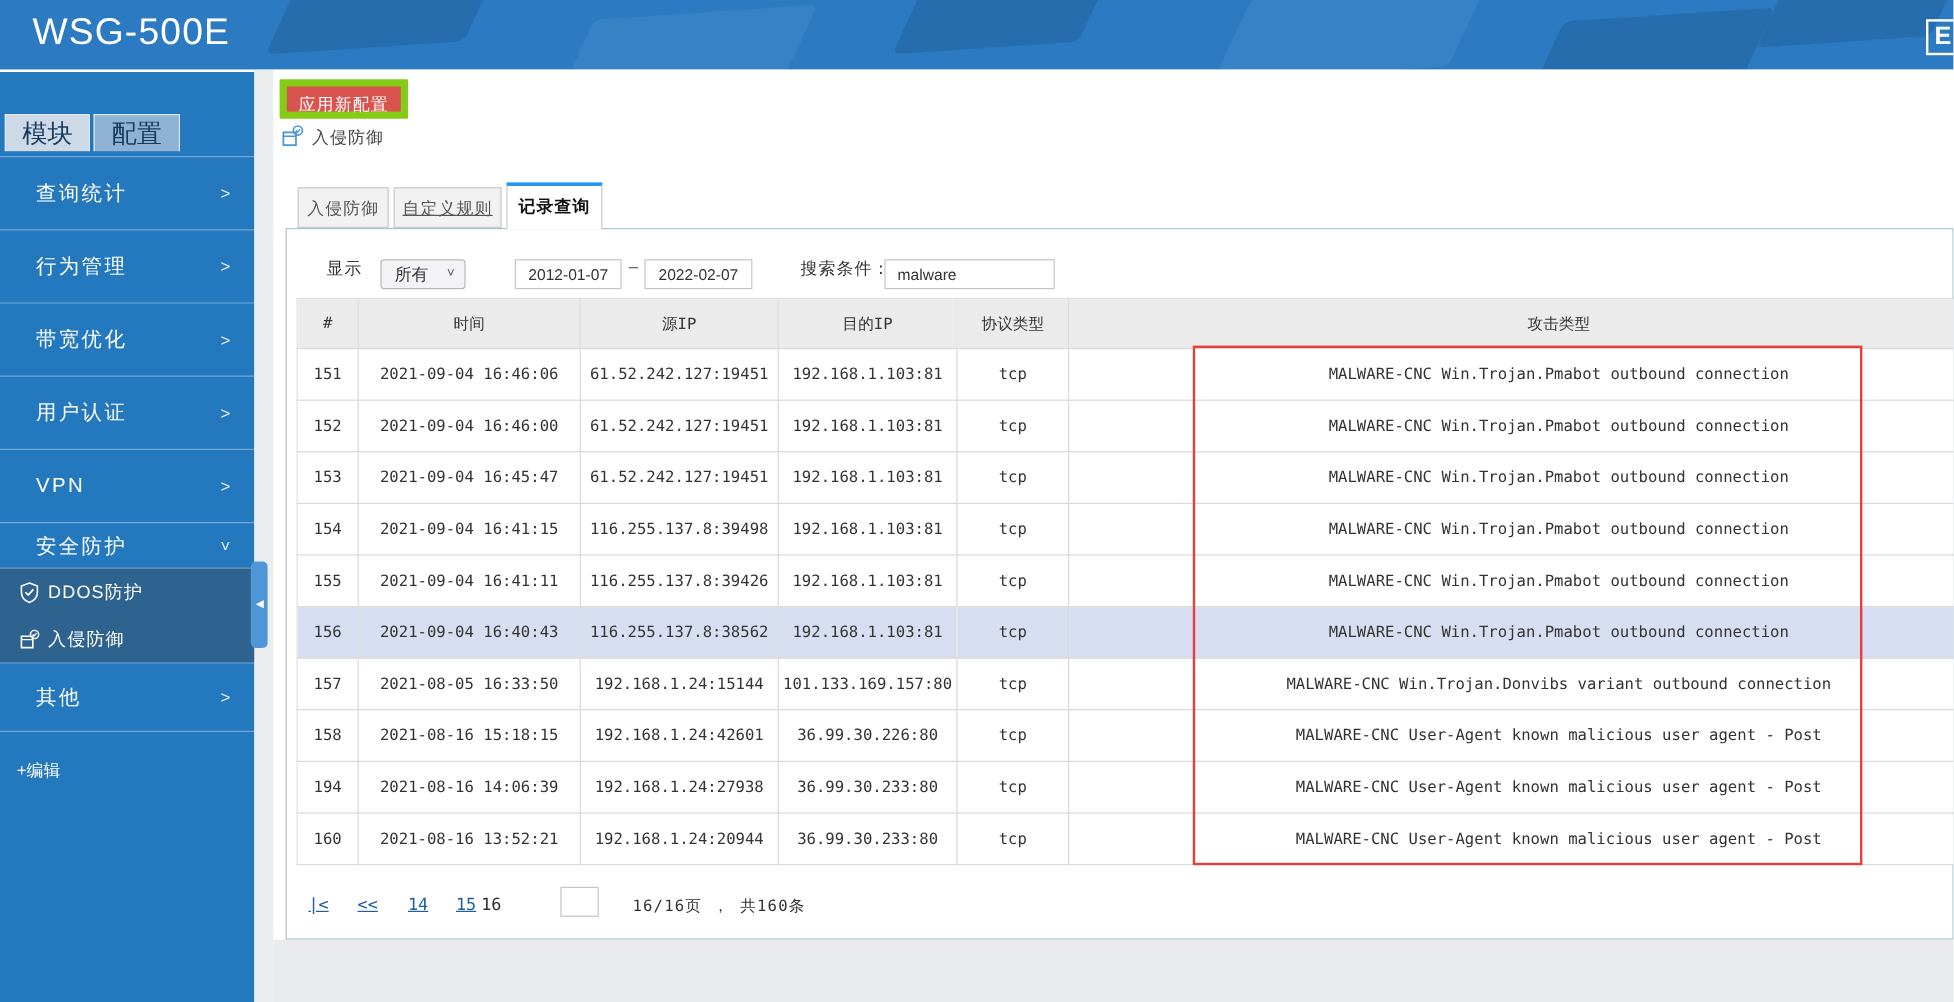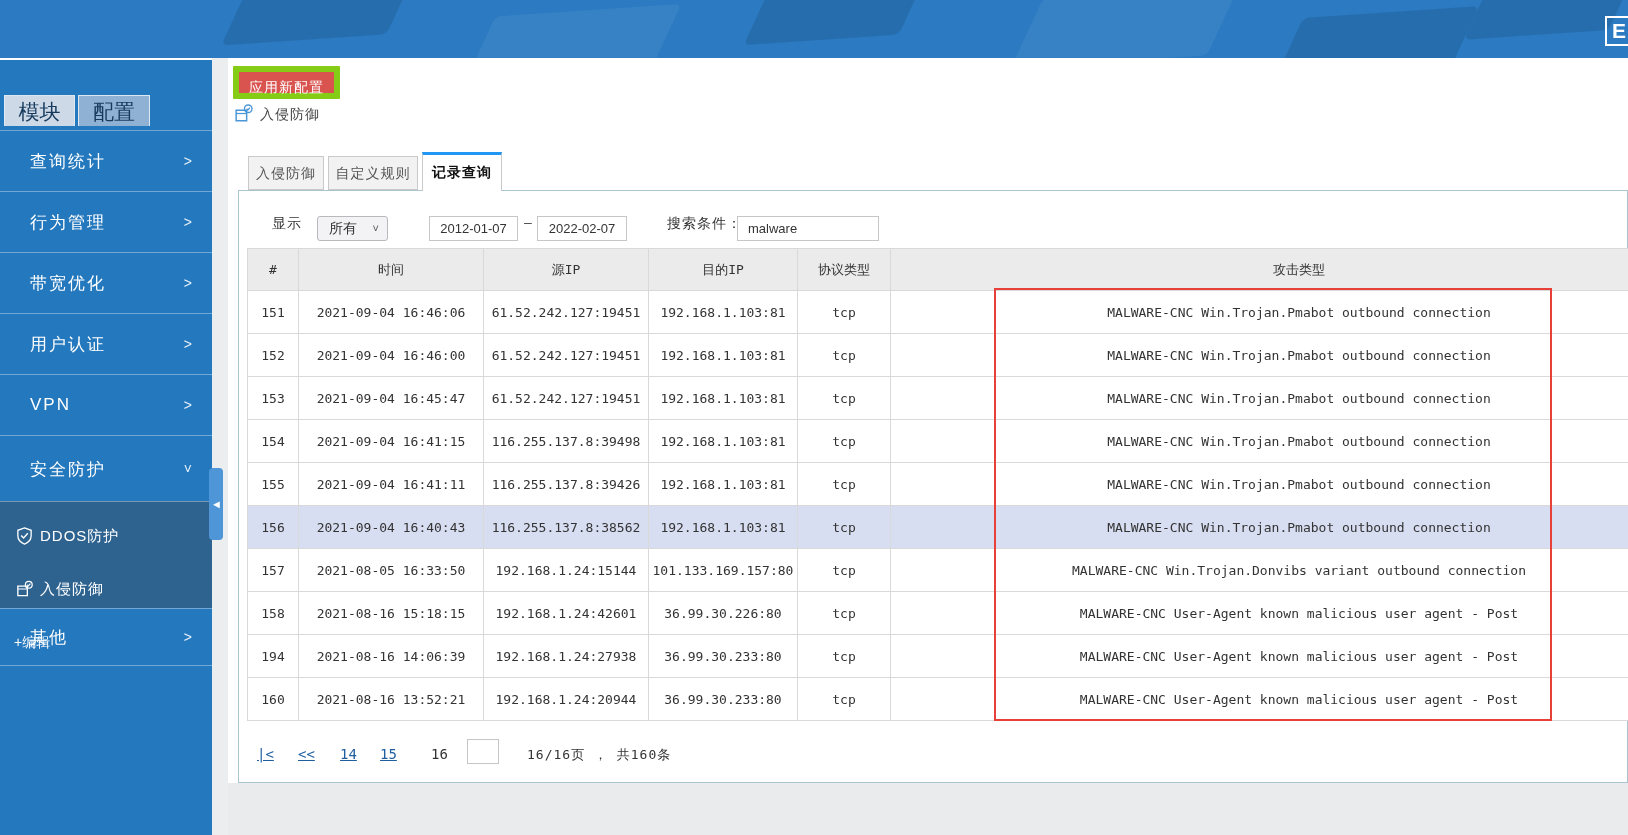--- a/index.html
+++ b/index.html
@@ -19,23 +19,23 @@
   .sidebar { position:absolute; left:0; top:58px; width:212px; height:777px; background:#2478bd; border-top:2px solid #fefefe; }
   .mode-tabs { position:absolute; left:4px; top:35px; display:flex; gap:3px; }
   .mode-tab { width:71px; height:31px; text-align:center; line-height:31px; font-size:21px; color:#16395c;
     border:1px solid #dde8f2; border-bottom:none; }
   .mode-tab.active { background:#cdd9e7; }
   .mode-tab.inactive { background:#8fb2d4; width:72px; }
   .menu { position:absolute; left:0; top:70px; width:212px; }
   .menu-item { position:relative; height:61px; border-top:1px solid rgba(255,255,255,0.35); color:#fff; cursor:pointer; }
   .menu-item .lbl { position:absolute; left:30px; top:50%; transform:translateY(-50%); font-size:17px; letter-spacing:2px; }
   .menu-item .chev { position:absolute; right:20px; top:50%; transform:translateY(-50%); font-size:14px; color:#eaf2fa; }
-  .menu-item.short { height:66px; }
+  .menu-item.short { height:38px; }
   .submenu { background:#2e6390; border-top:1px solid rgba(255,255,255,0.35); }
-  .submenu-item { position:relative; height:39px; color:#fff; cursor:pointer;margin-top:14px; }
+  .submenu-item { position:relative; height:39px; color:#fff; cursor:pointer; }
   .submenu-item .s-icon { position:absolute; left:15px; top:50%; transform:translateY(-50%); width:19px; height:19px; }
   .submenu-item .lbl { position:absolute; left:40px; top:50%; transform:translateY(-50%); font-size:15px; letter-spacing:1px; }
   .edit-link { position:absolute; left:14px; top:574px; color:#fff; font-size:14px; cursor:pointer; }
   .collapse-handle { position:absolute; left:209px; top:468px; width:14px; height:72px; background:#4f96d8;
     border-radius:4px; z-index:5; cursor:pointer; }
   .collapse-handle span { position:absolute; left:2px; top:50%; transform:translateY(-50%); color:#fff; font-size:11px; }
 
   
   .gutter { position:absolute; left:212px; top:58px; width:16px; height:777px; background:#ecedef; }
   .main-white { position:absolute; left:228px; top:58px; width:1400px; height:725px; background:#fff; }
@@ -44,21 +44,21 @@
   .apply-btn { position:absolute; left:233px; top:66px; width:107px; height:33px; background:#d9534f; border:6px solid #84cc16;
     color:#fff; font-size:14px; text-align:center; line-height:31px; letter-spacing:1px; cursor:pointer; border-radius:1px; }
   .crumb-icon { position:absolute; left:233px; top:103px; width:21px; height:21px; }
   .crumb-label { position:absolute; left:260px; top:106px; font-size:14px; color:#444; letter-spacing:1px; }
 
   .panel { position:absolute; left:238px; top:190px; width:1390px; height:593px; background:#fff; border:1px solid #a9c6d0; }
 
   .tab { position:absolute; height:34px; top:156px; background:#f2f2f2; border:1px solid #c9c9c9; color:#555;
     font-size:14px; text-align:center; line-height:32px; letter-spacing:1px; cursor:pointer; z-index:3; }
   .tab1 { left:248px; width:76px; }
-  .tab2 { left:328px; width:90px; }
+  .tab2 { left:328px; width:90px;text-decoration:underline; }
   .tab.active { left:422px; width:80px; top:152px; height:39px; background:#fff; border:1px solid #c9c9c9; border-bottom:none;
     border-top:3px solid #2196f3; color:#111; font-weight:bold; line-height:34px; z-index:4; }
 
   .flt-label { position:absolute; top:215px; font-size:14px; color:#333; letter-spacing:1px; }
   .flt-select { position:absolute; left:317px; top:216px; width:71px; height:25px; background:#f3f3f5; border:1px solid #b9b9bd;
     border-radius:3px; font-size:14px; color:#333; line-height:23px; padding-left:11px; cursor:pointer; }
   .flt-select .sel-chev { position:absolute; right:8px; top:0; line-height:23px; font-size:11px; color:#555; }
   .flt-input { position:absolute; top:216px; height:25px; border:1px solid #c6c6c6; font-size:13px; color:#333;
     font-family:"Liberation Sans", sans-serif; }
   .date-input { width:90px; text-align:center; }
@@ -77,38 +77,39 @@
   table.grid tr.hl td { background:#d8def1; }
   .c0{width:51px;} .c1{width:185px;} .c2{width:165px;} .c3{width:149px;} .c4{width:93px;} .c5{width:817px;}
 
   .annotation-rect { position:absolute; left:994px; top:288px; width:558px; height:433px; border:2px solid #e74039;
     z-index:20; pointer-events:none; }
 
   
   .pager { position:absolute; top:746px; font-family:"DejaVu Sans Mono", monospace; font-size:14px; }
   .pg-link { color:#1f5fa0; text-decoration:underline; cursor:pointer; }
   .pg-cur { color:#333; }
-  .pg-first{left:257px;} .pg-prev{left:298px;} .pg-14{left:340px;} .pg-15{left:380px;} .pg-16{left:431px;}
+  .pg-first{left:257px;} .pg-prev{left:298px;} .pg-14{left:340px;} .pg-15{left:380px;} .pg-16{left:401px;}
   .pg-input { position:absolute; left:467px; top:739px; width:32px; height:25px; border:1px solid #c6c6c6; }
   .pg-summary { position:absolute; left:527px; top:746px; font-size:13px; color:#333; font-family:"DejaVu Sans Mono", monospace; letter-spacing:1px; }
 
   svg { display:block; }
 </style>
 </head>
 <body>
 
 <div id="stage">
 
   <div class="top-bar">
     <div class="kb-key" style="left:240px; top:-30px; width:160px; height:70px;"></div>
     <div class="kb-key light" style="left:480px; top:10px; width:180px; height:80px;"></div>
     <div class="kb-key" style="left:760px; top:-20px; width:150px; height:60px;"></div>
     <div class="kb-key light" style="left:1030px; top:-8px; width:190px; height:70px;"></div>
     <div class="kb-key" style="left:1290px; top:12px; width:170px; height:70px;"></div>
     <div class="kb-key" style="left:1480px; top:-25px; width:140px; height:60px;"></div>
+    <div class="brand">WSG-500E</div>
     <div class="lang-badge">E</div>
   </div>
 
   <div class="sidebar">
     <div class="mode-tabs">
       <div class="mode-tab active">模块</div>
       <div class="mode-tab inactive">配置</div>
     </div>
     <div class="menu">
       <div class="menu-item">

